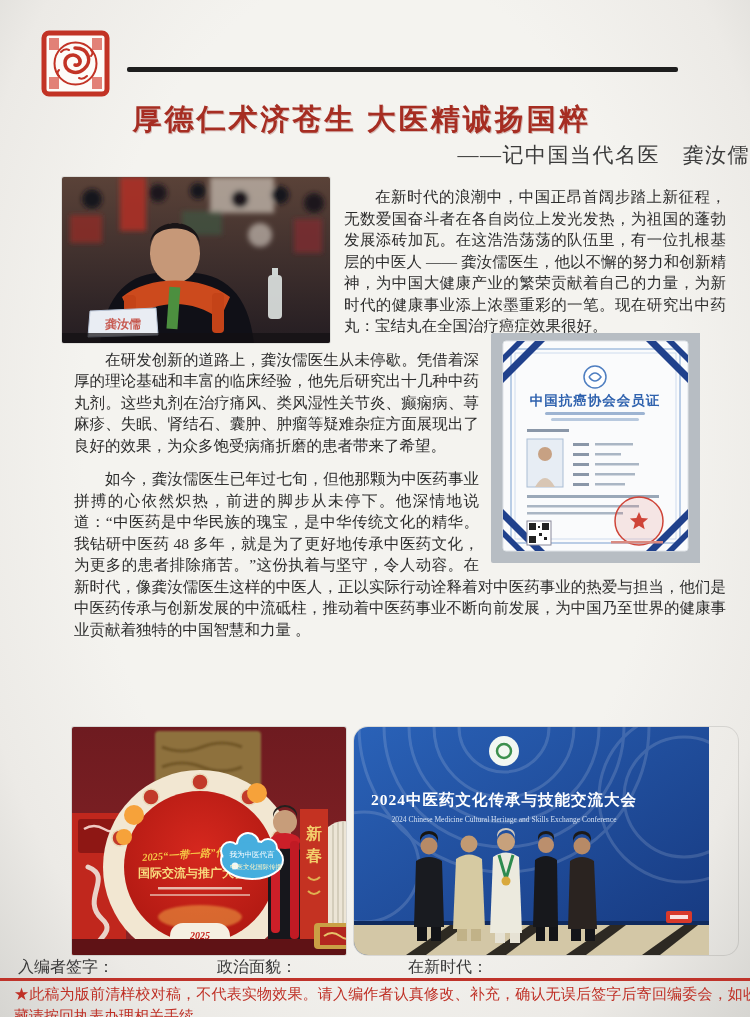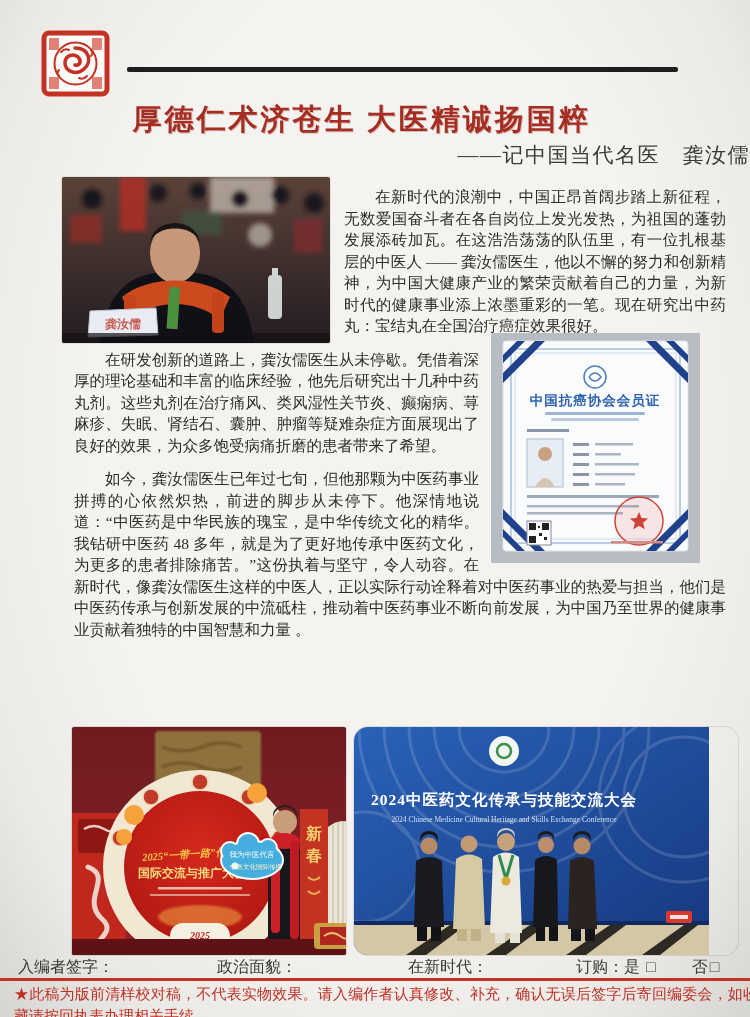--- a/index.html
+++ b/index.html
@@ -357,20 +357,19 @@
           <rect x="316" y="188" width="18" height="4" fill="#ffffff" opacity=".85"></rect>
         </g>
       </svg>
     </div>
   </div>
 
   <div class="fields">
     <span class="fld f1">入编者签字：</span>
     <span class="fld f2">政治面貌：</span>
     <span class="fld f3">在新时代：</span>
-    <span class="fld f4"><span>订购：</span><span>是</span> <span class="box">□</span><span class="yesno-gap"></span><span>否</span><span class="box">□</span></span>
   </div>
 
   <div class="redline"></div>
 
   <div class="note">★此稿为版前清样校对稿，不代表实物效果。请入编作者认真修改、补充，确认无误后签字后寄回编委会，如收藏请按回执表办理相关手续。</div>
 
 </div>
 
 </body></html>

